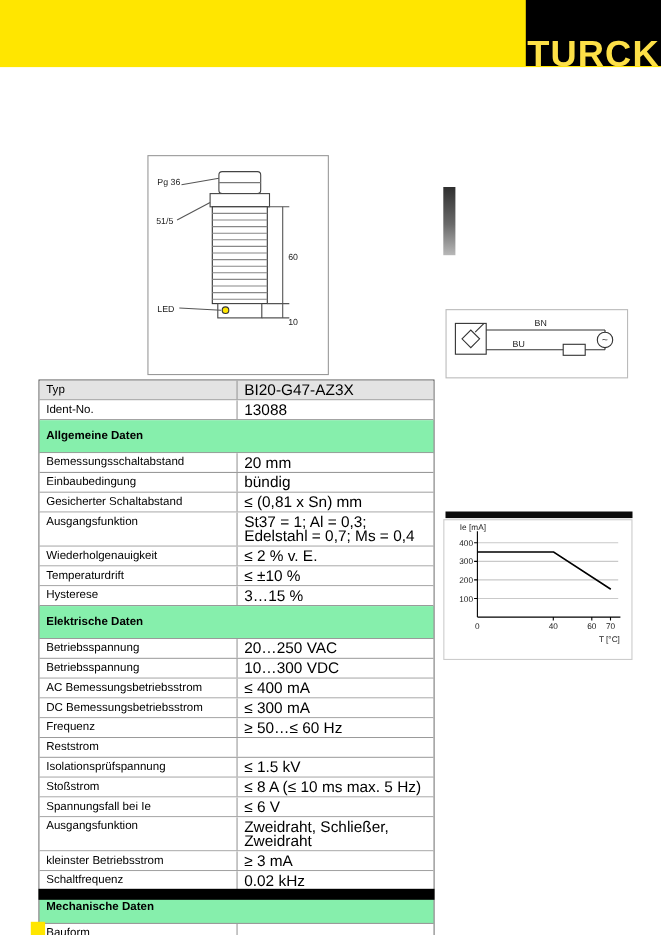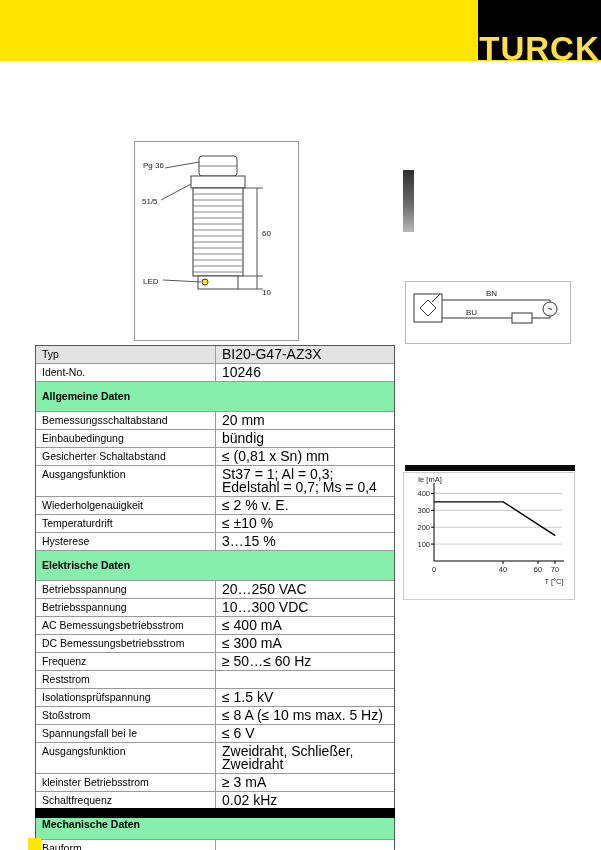--- a/index.html
+++ b/index.html
@@ -139,21 +139,21 @@
     </svg>
   </div>
 
   <div class="spec-table">
     <div class="trow row-typ">
       <div class="tlabel">Typ</div>
       <div class="tvalue">BI20-G47-AZ3X</div>
     </div>
     <div class="trow">
       <div class="tlabel">Ident-No.</div>
-      <div class="tvalue">10246</div>
+      <div class="tvalue">13088</div>
     </div>
     <div class="tsection">Allgemeine Daten</div>
     <div class="trow">
       <div class="tlabel">Bemessungsschaltabstand</div>
       <div class="tvalue">20 mm</div>
     </div>
     <div class="trow">
       <div class="tlabel">Einbaubedingung</div>
       <div class="tvalue">bündig</div>
     </div>

